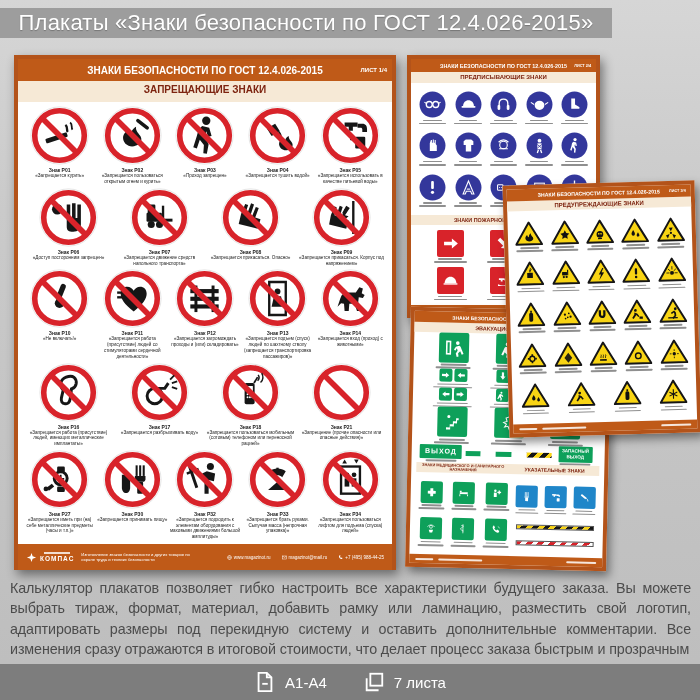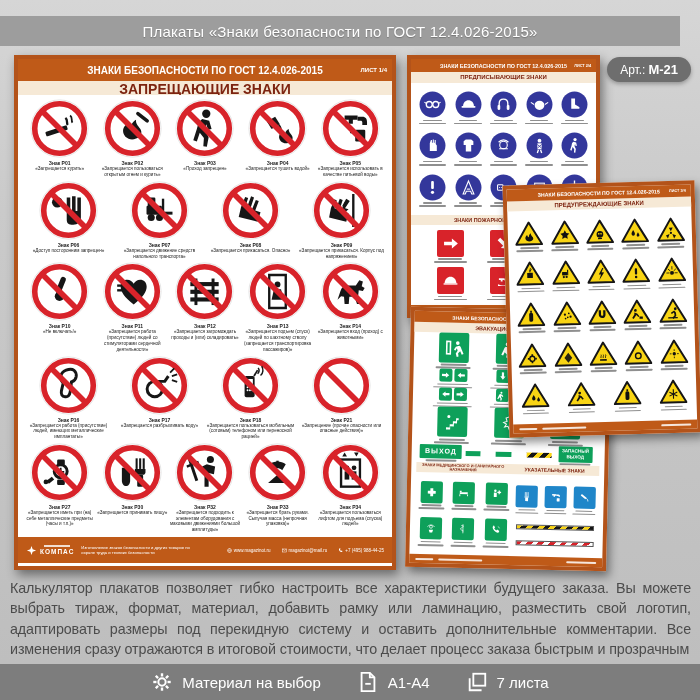--- a/index.html
+++ b/index.html
@@ -1,34 +1,34 @@
 <!DOCTYPE html>
 <html><head>
 <meta charset="utf-8">
 <style>
   *{margin:0;padding:0;box-sizing:border-box}
   html,body{width:700px;height:700px;overflow:hidden;font-family:"Liberation Sans",sans-serif}
   .stage{position:relative;width:700px;height:700px;background:linear-gradient(180deg,#d6d6d6 0,#cacaca 30%,#bdbdbd 100%)}
   
-  .titlebar{position:absolute;left:0;top:16px;width:680px;height:30px;background:#9d9d9d;display:flex;align-items:center;justify-content:center;color:#fff;font-size:15px;letter-spacing:.2px;text-shadow:0 1px 1px rgba(0,0,0,.25)}
+  .titlebar{position:absolute;left:0;top:8px;width:612px;height:30px;background:#9d9d9d;display:flex;align-items:center;justify-content:center;color:#fff;font-size:22px;letter-spacing:.2px;text-shadow:0 1px 1px rgba(0,0,0,.25)}
   .badge{position:absolute;right:9px;top:57px;background:#6e6e6e;border-radius:14px;padding:5px 13px;color:#fff;font-size:12px;box-shadow:0 2px 4px rgba(0,0,0,.3);z-index:9}
   .badge b{font-size:13px;margin-left:3px}
   
   .poster{position:absolute;background:#fff;border:4px solid #b3531a;box-shadow:3px 5px 10px rgba(0,0,0,.45)}
   .p-head{background:#bf5a18;color:#fff;display:flex;align-items:center;justify-content:center;position:relative;font-weight:bold;white-space:nowrap;overflow:hidden}
   .sheet{position:absolute;right:5px;top:50%;transform:translateY(-50%);font-weight:bold}
   .p-sub{background:#f6e9d6;color:#7d2410;font-weight:bold;text-align:center;white-space:nowrap;overflow:hidden}
   .mini-footer{background:#bf5a18;display:flex;align-items:center;gap:5px;padding:0 6px}
   .mini-footer i{display:block;height:2px;background:rgba(255,255,255,.85);border-radius:1px}
   .lb{display:block;height:1.7px;background:#8f8f8f;border-radius:1px;margin:1.4px auto 0}
   
   #posterMain{left:14px;top:55px;width:382px;height:515px;z-index:1}
   #posterMain .p-head{height:22px;font-size:10px}
   #posterMain .sheet{font-size:6px}
-  #posterMain .p-sub{height:14px;font-size:14px;line-height:17px}
+  #posterMain .p-sub{height:21px;font-size:10px;line-height:17px}
   .pm-body{height:442px;display:flex;flex-direction:column;justify-content:space-evenly;padding:1px 5px}
   .sign-row{display:flex;justify-content:space-evenly;align-items:flex-start}
   .psign{display:flex;flex-direction:column;align-items:center;width:72px}
   .row4 .psign{width:91px}
   .psign .psvg,.psign .psvg svg{width:59px;height:59px;display:block}
   .p-code{font-size:5px;font-weight:bold;color:#1c1c1c;margin-top:2px;text-align:center;line-height:1.2}
   .p-name{font-size:4.6px;color:#1c1c1c;text-align:center;line-height:1.25}
   .pm-foot{height:26px;background:#bf5a18;display:flex;align-items:center;gap:7px;padding:0 8px;color:#fff}
   .logo{display:flex;align-items:center;gap:3px}
   .logo svg{width:11px;height:11px}
@@ -102,21 +102,20 @@
   .bb-item{display:flex;align-items:center;gap:9px;color:#fff;font-size:15px}
   .bb-item svg{width:22px;height:22px;display:block}
 </style>
 </head>
 <body>
 
 <div class="stage">
 
   <div class="titlebar">Плакаты «Знаки безопасности по ГОСТ 12.4.026-2015»</div>
 
-  <div class="badge"><span>Арт.:</span><b>М-21</b></div>
 
   <div class="poster" id="posterMain">
     <div class="p-head">
       <span>ЗНАКИ БЕЗОПАСНОСТИ ПО ГОСТ 12.4.026-2015</span>
       <span class="sheet">ЛИСТ 1/4</span>
     </div>
     <div class="p-sub">ЗАПРЕЩАЮЩИЕ ЗНАКИ</div>
     <div class="pm-body" id="proGrid">
         <div class="sign-row">
           <div class="psign">
@@ -1588,38 +1587,20 @@
     <div class="mini-footer">
         <i style="width:18px"></i>
         <i style="width:44px"></i>
         <i style="width:30px;margin-left:auto"></i>
       </div>
   </div>
 
   <div class="descr">Калькулятор плакатов позволяет гибко настроить все характеристики будущего заказа. Вы можете выбрать тираж, формат, материал, добавить рамку или ламинацию, разместить свой логотип, адаптировать размеры под перекидную систему и оставить дополнительные комментарии. Все изменения сразу отражаются в итоговой стоимости, что делает процесс заказа быстрым и прозрачным</div>
 
   <div class="bottombar">
-    <div class="bb-item">
-      <svg viewBox="0 0 24 24">
-          <g fill="none" stroke="#fff" stroke-width="2.2">
-            <circle cx="12" cy="12" r="4"></circle>
-          </g>
-          <g stroke="#fff" stroke-width="2.6">
-            <line x1="12" y1="2.5" x2="12" y2="6"></line>
-            <line x1="12" y1="18" x2="12" y2="21.5"></line>
-            <line x1="2.5" y1="12" x2="6" y2="12"></line>
-            <line x1="18" y1="12" x2="21.5" y2="12"></line>
-            <line x1="5.2" y1="5.2" x2="7.7" y2="7.7"></line>
-            <line x1="16.3" y1="16.3" x2="18.8" y2="18.8"></line>
-            <line x1="18.8" y1="5.2" x2="16.3" y2="7.7"></line>
-            <line x1="7.7" y1="16.3" x2="5.2" y2="18.8"></line>
-          </g>
-        </svg>
-      <span>Материал на выбор</span>
-    </div>
     <div class="bb-item">
       <svg viewBox="0 0 24 24">
           <path d="M5 2h9l5 5v15H5z" fill="none" stroke="#fff" stroke-width="2"></path>
           <path d="M14 2v5h5" fill="none" stroke="#fff" stroke-width="2"></path>
           <line x1="9" y1="14" x2="15" y2="14" stroke="#fff" stroke-width="2"></line>
         </svg>
       <span>А1-А4</span>
     </div>
     <div class="bb-item">
       <svg viewBox="0 0 24 24">

